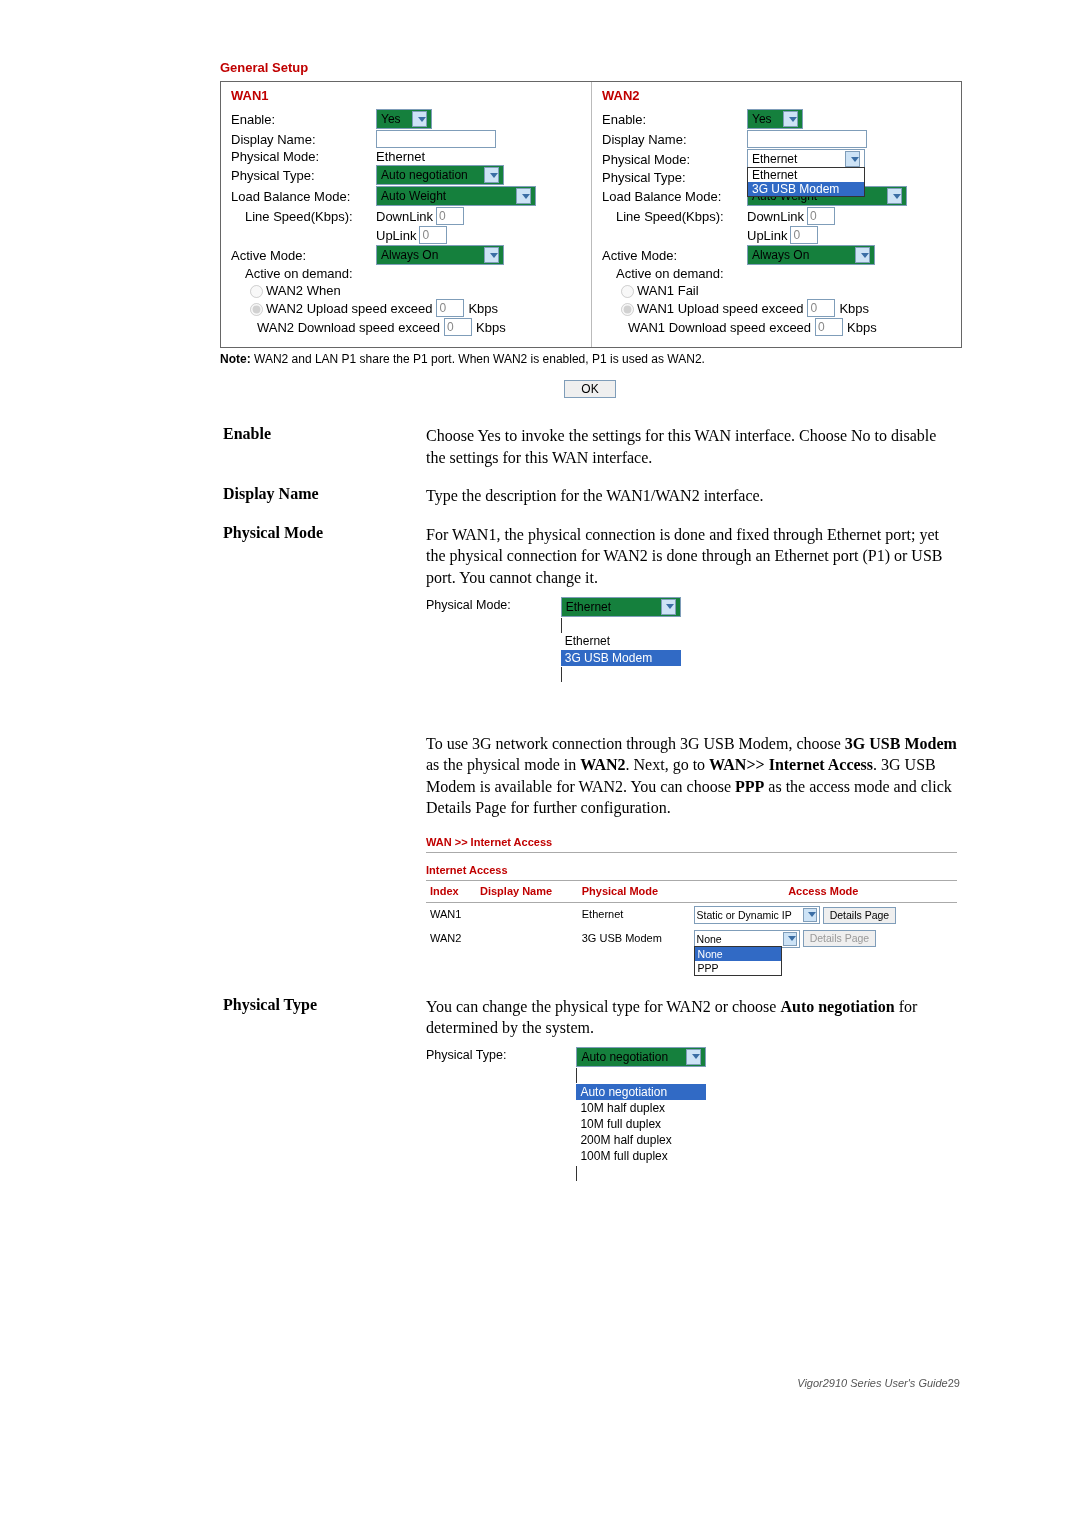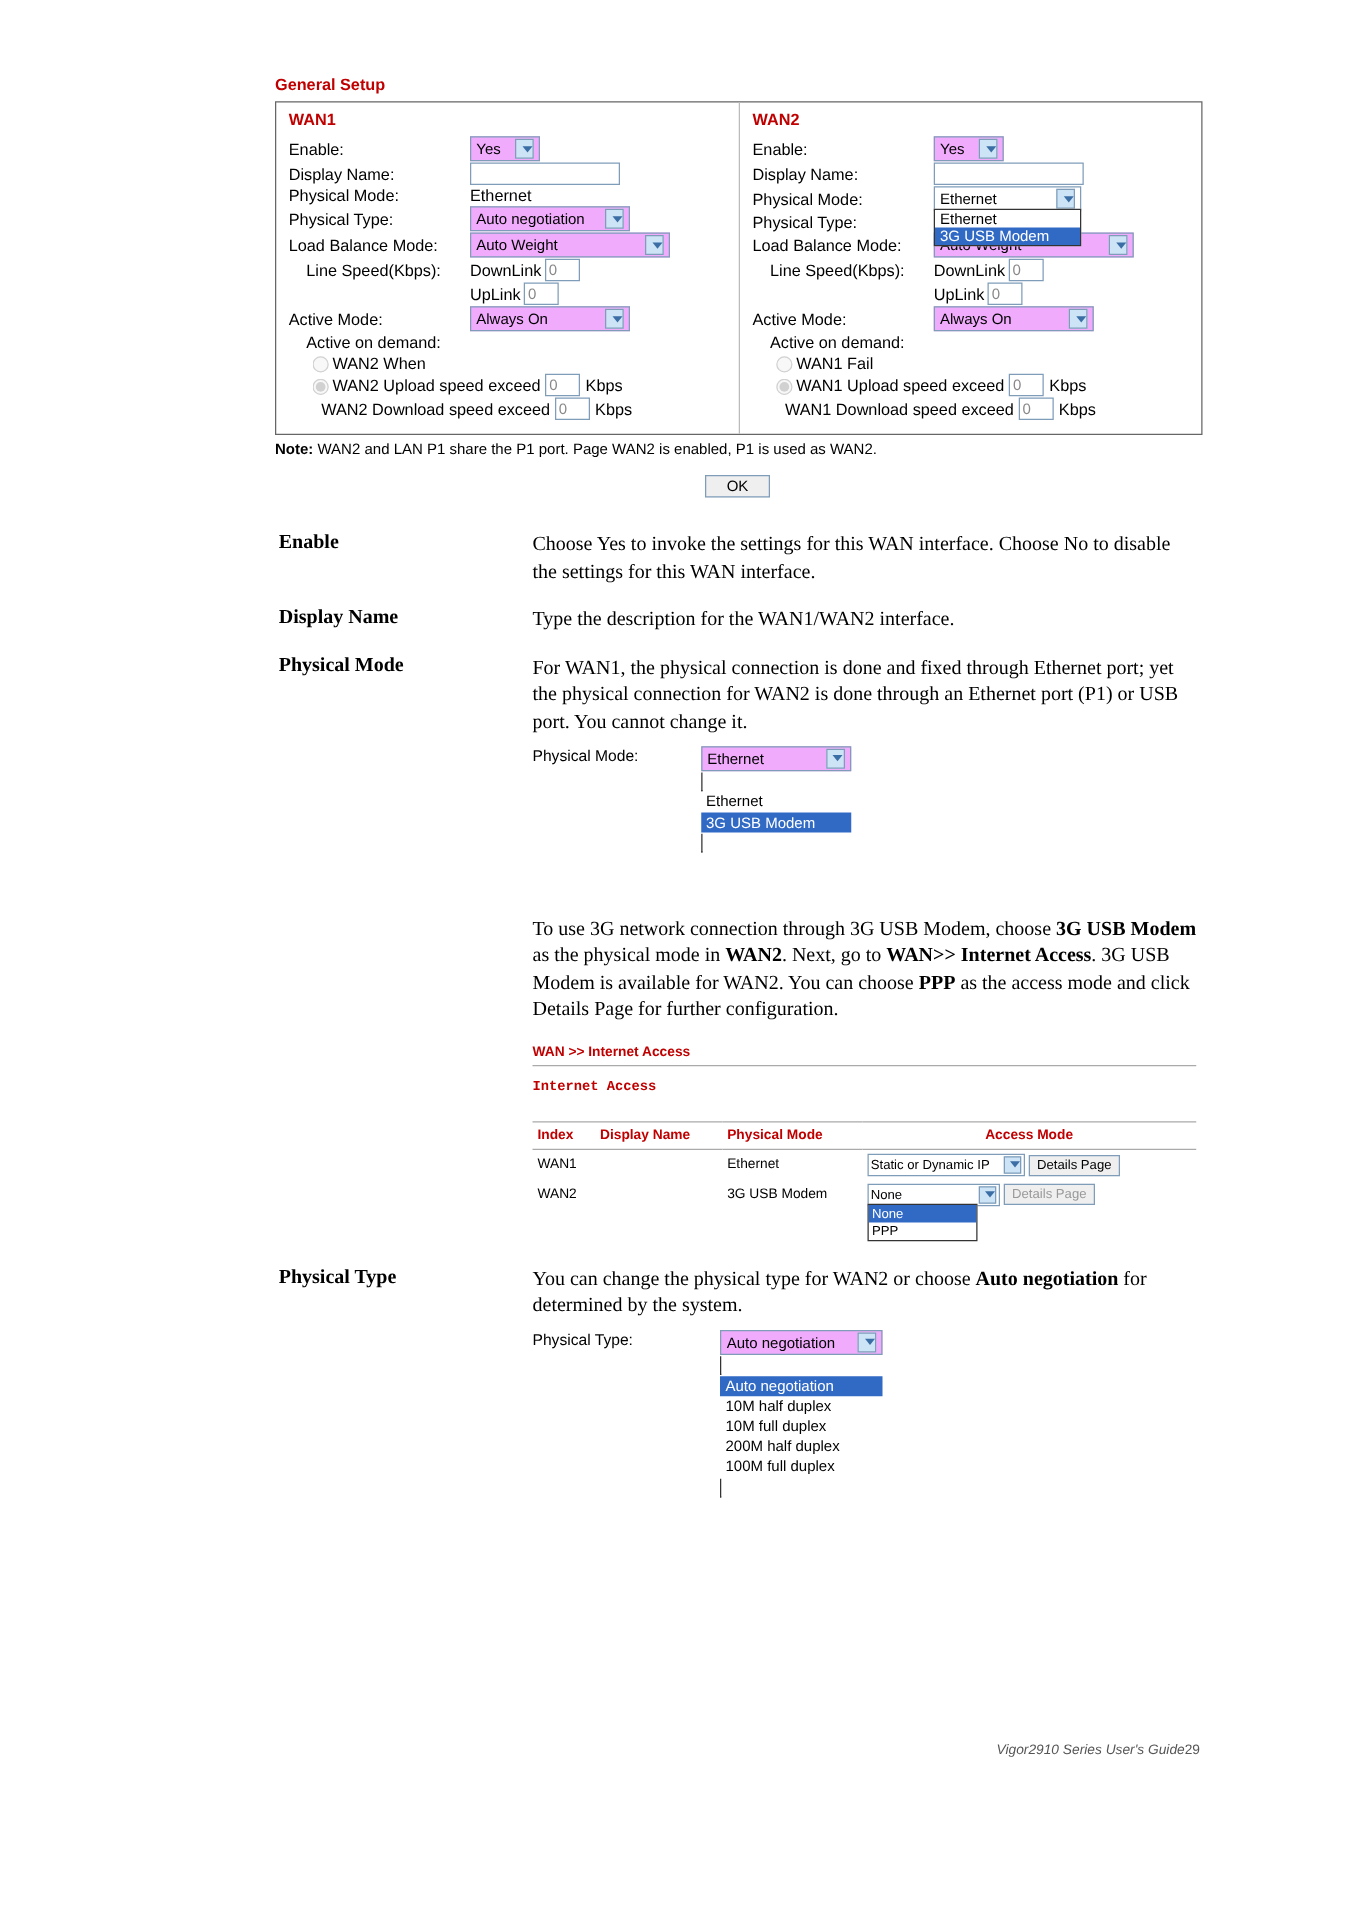--- a/index.html
+++ b/index.html
@@ -141,21 +141,21 @@
     gap:50px;
   }
   .mini-dd {
     display:inline-block;
   }
   .mini-dd .top {
     border:1px solid #7f9db9;
     padding:0 4px;
     height:18px; line-height:16px;
     display:flex; justify-content:space-between; align-items:center;
-    background:#f0abfc;
+    background:#15803d;
     font-size:12px;
   }
   .mini-dd .list {
     border:1px solid #333;
     background:#fff;
     font-size:12px;
   }
   .mini-dd .list div { padding:0 4px; white-space:nowrap; }
   .chev {
     display:inline-block;
@@ -178,21 +178,21 @@
     font-family: Arial, sans-serif;
     font-size:11px;
     margin-top:10px;
   }
   .ia .crumb {
     color:#c00000; font-weight:bold; font-size:11px;
     border-bottom:1px solid #aaa;
     padding-bottom:2px; margin-bottom:10px;
   }
   .ia .sect {
-    color:#c00000; font-weight:bold; font-size:11px; margin-bottom:19px;font-family:Liberation Mono, monospace;
+    color:#c00000; font-weight:bold; font-size:11px; margin-bottom:2px;
   }
   .ia table {
     width:100%; border-collapse:collapse; font-size:11px;
   }
   .ia th {
     color:#c00000; font-weight:bold; text-align:left;
     border-top:1px solid #aaa; border-bottom:1px solid #aaa;
     padding:3px 4px;
   }
   .ia td { padding:3px 4px; }
@@ -400,21 +400,21 @@
       </div>
       <div class="row indent2">
         <span>WAN1 Download speed exceed</span>
         <input class="num" type="text" style="margin: 0px 4px;" value="0">
         <span>Kbps</span>
       </div>
     </div>
   </div>
 
   <div class="note">
-    <strong>Note:</strong><span> WAN2 and LAN P1 share the P1 port. Page WAN2 is enabled, P1 is used as WAN2.</span>
+    <strong>Note:</strong><span> WAN2 and LAN P1 share the P1 port. When WAN2 is enabled, P1 is used as WAN2.</span>
   </div>
 
   <button class="okbtn">OK</button>
 
   <table class="defs">
     <tbody>
         <tr>
       <td class="term">Enable</td>
       <td class="desc">Choose Yes to invoke the settings for this WAN interface. Choose No to disable the settings for this WAN interface.</td>
     </tr>

